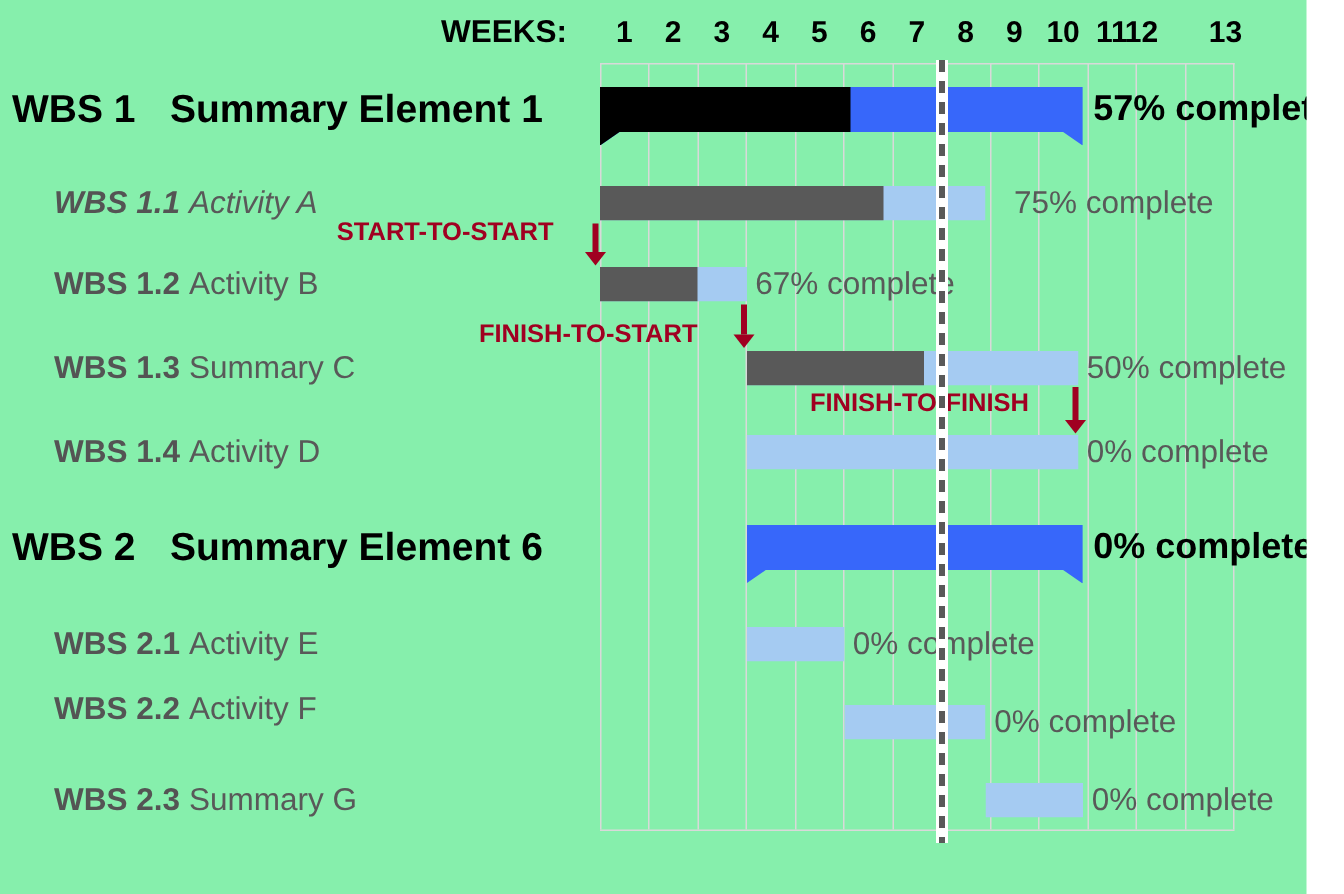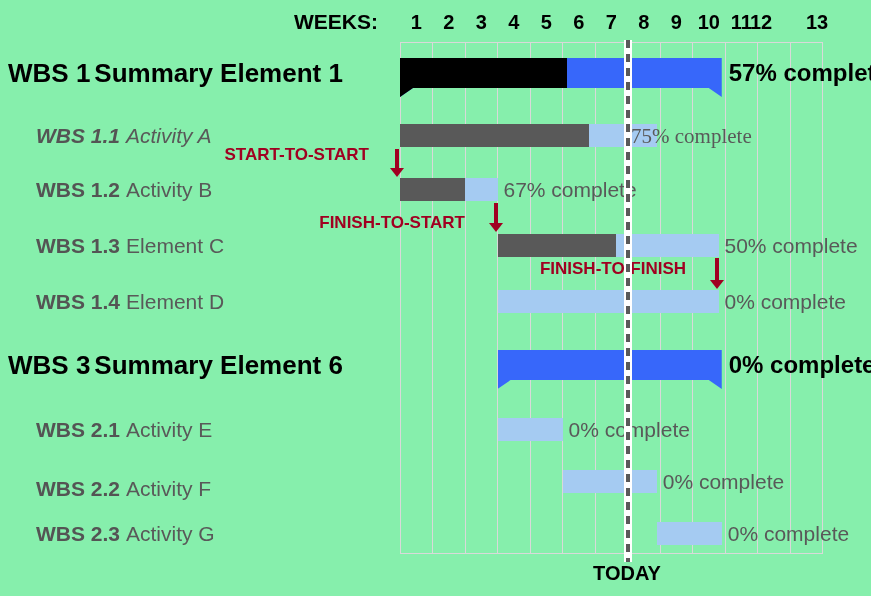--- a/index.html
+++ b/index.html
@@ -11,21 +11,21 @@
   .hline{position:absolute;height:1px;background:#d9d9d9;}
   .weeks-label{position:absolute;top:10px;left:292px;width:86px;text-align:right;
     font-size:21px;font-weight:bold;color:#000;}
   .week-num{position:absolute;top:11px;width:34px;text-align:center;
     font-size:20px;font-weight:bold;color:#000;}
   .rlabel{position:absolute;transform:translateY(-50%);white-space:nowrap;}
   .rlabel.summary{left:8px;font-size:26px;font-weight:bold;color:#000;}
   .rlabel.activity{left:36px;font-size:21px;color:#595959;}
   .rlabel .code{font-weight:bold;}
   .rlabel.activity .code{color:#545454;}
-  .rlabel.summary .name{margin-left:4px;}
+  .rlabel.summary .name{margin-left:23px;}
   .rlabel.activity .name{margin-left:6px;}
   .barwrap{position:absolute;overflow:hidden;}
   .summary-shape{
     clip-path:polygon(0 0,100% 0,100% 100%,calc(100% - 13px) 77%,13px 77%,0 100%);
   }
   .seg{position:absolute;top:0;height:100%;}
   .pct{position:absolute;transform:translateY(-50%);white-space:nowrap;text-align:center;}
   .pct.summary{font-size:24px;font-weight:bold;color:#000;}
   .pct.activity{font-size:21px;color:#595959;}
   .dep-label{position:absolute;color:#a00021;font-weight:bold;font-size:17px;
@@ -83,67 +83,66 @@
       <div class="barwrap summary-shape" style="left: 400px; width: 321.75px; top: 58px; height: 39px;">
         <div class="seg" style="left: 0px; width: 100%; background: rgb(55, 103, 250);"></div>
         <div class="seg" style="left: 0px; width: 167.375px; background: rgb(0, 0, 0);"></div>
       </div>
       <div class="pct summary" style="left: 728.75px; top: 73px;">57% complete</div>
       <div class="rlabel activity" style="top: 135.5px; font-style: italic;"><span class="code">WBS 1.1</span><span class="name">Activity A</span></div>
       <div class="barwrap" style="left: 400px; width: 256.75px; top: 124px; height: 23px;">
         <div class="seg" style="left: 0px; width: 100%; background: rgb(165, 203, 242);"></div>
         <div class="seg" style="left: 0px; width: 188.5px; background: rgb(89, 89, 89);"></div>
       </div>
-      <div class="pct activity" style="left: 631px; top: 135.5px; font-family: Liberation Serif, serif;">75% complete</div>
+      <div class="pct activity" style="left: 676px; top: 135.5px;">75% complete</div>
       <div class="rlabel activity" style="top: 189.5px;"><span class="code">WBS 1.2</span><span class="name">Activity B</span></div>
       <div class="barwrap" style="left: 400px; width: 97.5px; top: 178px; height: 23px;">
         <div class="seg" style="left: 0px; width: 100%; background: rgb(165, 203, 242);"></div>
         <div class="seg" style="left: 0px; width: 65px; background: rgb(89, 89, 89);"></div>
       </div>
       <div class="pct activity" style="left: 503.5px; top: 189.5px;">67% complete</div>
-      <div class="rlabel activity" style="top: 245.5px;"><span class="code">WBS 1.3</span><span class="name">Element C</span></div>
+      <div class="rlabel activity" style="top: 245.5px;"><span class="code">WBS 1.3</span><span class="name">Summary C</span></div>
       <div class="barwrap" style="left: 497.5px; width: 221px; top: 234px; height: 23px;">
         <div class="seg" style="left: 0px; width: 100%; background: rgb(165, 203, 242);"></div>
         <div class="seg" style="left: 0px; width: 118.625px; background: rgb(89, 89, 89);"></div>
       </div>
       <div class="pct activity" style="left: 724.5px; top: 245.5px;">50% complete</div>
-      <div class="rlabel activity" style="top: 301.5px;"><span class="code">WBS 1.4</span><span class="name">Element D</span></div>
+      <div class="rlabel activity" style="top: 301.5px;"><span class="code">WBS 1.4</span><span class="name">Activity D</span></div>
       <div class="barwrap" style="left: 497.5px; width: 221px; top: 290px; height: 23px;">
         <div class="seg" style="left: 0px; width: 100%; background: rgb(165, 203, 242);"></div>
       </div>
       <div class="pct activity" style="left: 724.5px; top: 301.5px;">0% complete</div>
-      <div class="rlabel summary" style="top: 365px;"><span class="code">WBS 3</span><span class="name">Summary Element 6</span></div>
+      <div class="rlabel summary" style="top: 365px;"><span class="code">WBS 2</span><span class="name">Summary Element 6</span></div>
       <div class="barwrap summary-shape" style="left: 497.5px; width: 224.25px; top: 350px; height: 39px;">
         <div class="seg" style="left: 0px; width: 100%; background: rgb(55, 103, 250);"></div>
       </div>
       <div class="pct summary" style="left: 728.75px; top: 365px;">0% complete</div>
       <div class="rlabel activity" style="top: 429.5px;"><span class="code">WBS 2.1</span><span class="name">Activity E</span></div>
       <div class="barwrap" style="left: 497.5px; width: 65px; top: 418px; height: 23px;">
         <div class="seg" style="left: 0px; width: 100%; background: rgb(165, 203, 242);"></div>
       </div>
       <div class="pct activity" style="left: 568.5px; top: 429.5px;">0% complete</div>
-      <div class="rlabel activity" style="top: 489px; text-align: right;"><span class="code">WBS 2.2</span><span class="name">Activity F</span></div>
+      <div class="rlabel activity" style="top: 473px; text-align: right;"><span class="code">WBS 2.2</span><span class="name">Activity F</span></div>
       <div class="barwrap" style="left: 562.5px; width: 94.25px; top: 470px; height: 23px;">
         <div class="seg" style="left: 0px; width: 100%; background: rgb(165, 203, 242);"></div>
       </div>
       <div class="pct activity" style="left: 662.75px; top: 481.5px;">0% complete</div>
-      <div class="rlabel activity" style="top: 533.5px;"><span class="code">WBS 2.3</span><span class="name">Activity G</span></div>
+      <div class="rlabel activity" style="top: 533.5px;"><span class="code">WBS 2.3</span><span class="name">Summary G</span></div>
       <div class="barwrap" style="left: 656.75px; width: 65px; top: 522px; height: 23px;">
         <div class="seg" style="left: 0px; width: 100%; background: rgb(165, 203, 242);"></div>
       </div>
       <div class="pct activity" style="left: 727.75px; top: 533.5px;">0% complete</div>
     </div>
   <div id="deps">
       <div class="dep-label" style="right: 502px; top: 145px;">START-TO-START</div>
       <div class="dep-shaft" style="left: 395px; top: 149px; height: 19px;"></div>
       <div class="dep-head" style="left: 390px; top: 168px;"></div>
       <div class="dep-label" style="right: 406px; top: 213px;">FINISH-TO-START</div>
       <div class="dep-shaft" style="left: 494px; top: 203px; height: 20px;"></div>
       <div class="dep-head" style="left: 489px; top: 223px;"></div>
       <div class="dep-label" style="right: 185px; top: 259px;">FINISH-TO-FINISH</div>
       <div class="dep-shaft" style="left: 715px; top: 258px; height: 22px;"></div>
       <div class="dep-head" style="left: 710px; top: 280px;"></div>
     </div>
   <div class="today-strip" style="left: 623.5px;">
     <div class="today-dashes"></div>
   </div>
-  <div class="today-label">TODAY</div>
 </div>
 
 </body></html>

